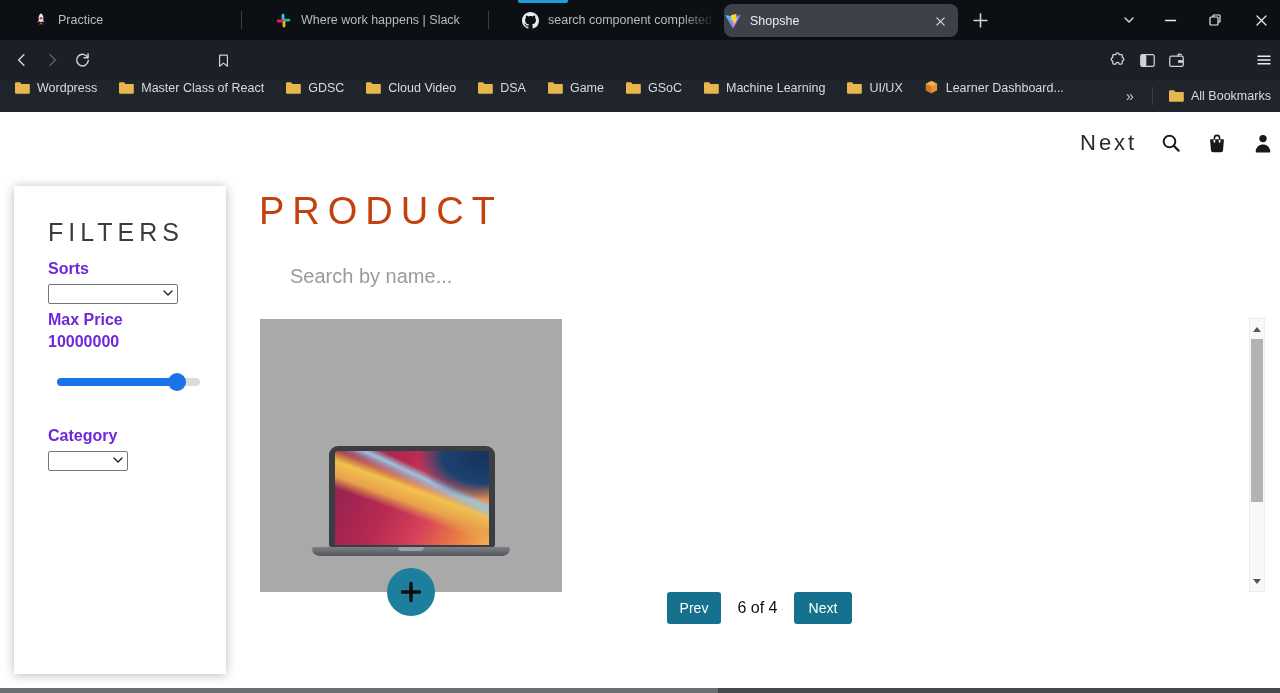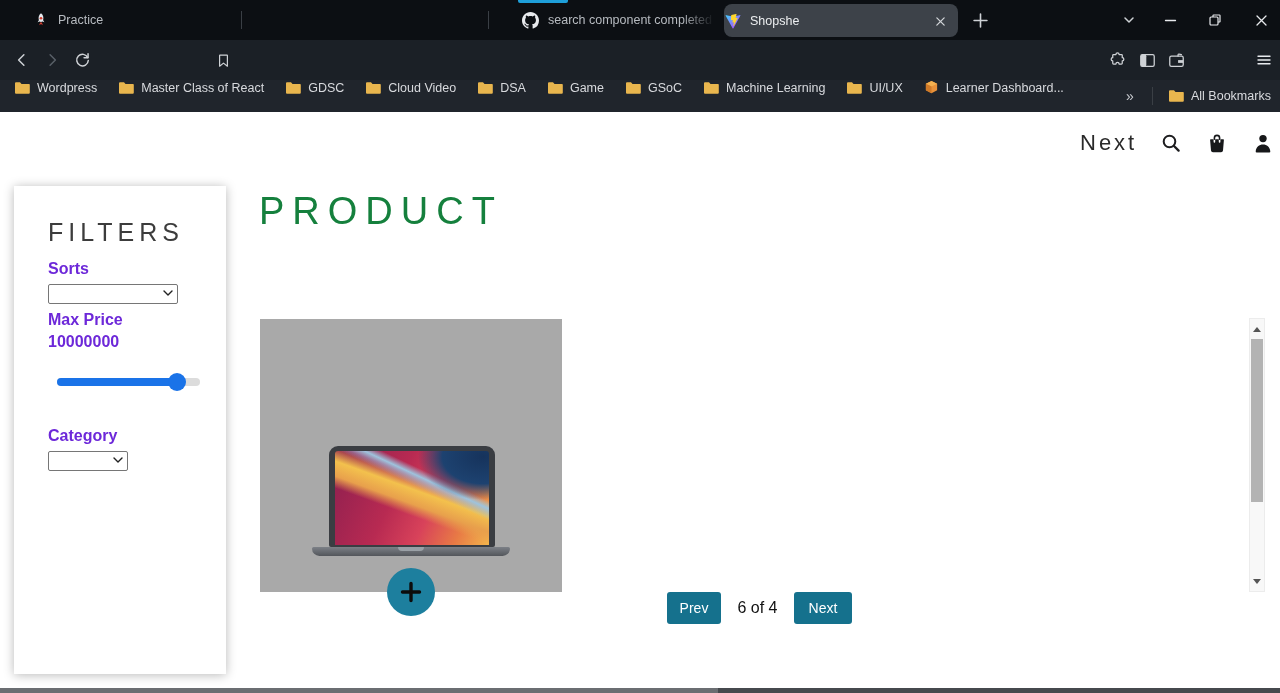--- a/index.html
+++ b/index.html
@@ -63,21 +63,21 @@
   .fselect-wrap { position:absolute; left:34px; }
   .w-sorts { top:97px; width:130px; } .w-cat { top:264px; width:80px; }
   .fselect { width:100%; height:20px; appearance:none; -webkit-appearance:none; border:1px solid #767676; border-radius:2px; background:#fff; font-family:"Liberation Sans",sans-serif; font-size:13.5px; color:#111; padding:0 18px 16px 4px; }
   .fchev { position:absolute; right:5px; top:7px; pointer-events:none; }
   .slider { position:absolute; left:43px; top:263px; width:143px; height:18px; cursor:pointer; }
   .sl-track { position:absolute; left:0; top:5px; width:143px; height:8px; background:#dcdcdc; border-radius:4px; }
   .sl-fill { position:absolute; left:0; top:5px; width:120px; height:8px; background:#1a73e8; border-radius:4px; }
   .sl-thumb { position:absolute; left:111px; top:0; width:18px; height:18px; background:#1a73e8; border-radius:50%; }
   .slider { top:187px; }
 
-  .prod-title { position:absolute; left:259px; top:78px; font-size:38px; font-weight:300; letter-spacing:8px; color:#15803d; }
+  .prod-title { position:absolute; left:259px; top:78px; font-size:38px; font-weight:300; letter-spacing:8px; color:#c2410c; }
   .search-input { position:absolute; left:290px; top:148px; width:370px; height:32px; border:none; outline:none; font-family:"Liberation Sans",sans-serif; font-size:20px; color:#333; background:transparent; }
   .search-input::placeholder { color:#9a9a9a; }
 
   .product-card { position:absolute; left:260px; top:207px; width:302px; height:273px; background:#a9a9a9; cursor:pointer; }
   .mac-screen { position:absolute; left:69px; top:127px; width:166px; height:101px; background:#3a3d42; border-radius:9px 9px 2px 2px; padding:5px 6px 2px 6px; }
   .mac-wall { width:100%; height:100%; border-radius:3px 3px 0 0;
       background:
         radial-gradient(ellipse 90px 60px at 96% 6%, #16335c 0%, #1d4270 45%, rgba(29,66,112,0) 72%),
         linear-gradient(205deg, rgba(158,195,221,0) 30%, #9ec3dd 35%, rgba(158,195,221,0) 42%),
         linear-gradient(200deg, rgba(243,193,77,0) 34%, #f3c14d 44%, #e8a04c 54%, rgba(232,160,76,0) 62%),
@@ -117,20 +117,31 @@
         <svg width="16" height="16" viewBox="0 0 24 24">
             <path d="M12 2c3.2 2.2 4.3 6.2 3.2 10.4l1.9 3-3-1c-1.2 1-3 1-4.2 0l-3 1 1.9-3C7.7 8.2 8.8 4.2 12 2z" fill="#e5e9ee"></path>
             <circle cx="12" cy="9.4" r="2" fill="#d23f31"></circle>
             <path d="M10.6 15.6l-1.2 4.4 2.6-2.1 2.6 2.1-1.2-4.4z" fill="#d23f31"></path>
           </svg>
       </span>
       <span class="tab-title">Practice</span>
     </div>
     <div class="tabsep sep1"></div>
 
+    <div class="tab tab2">
+      <span class="favicon">
+        <svg width="15" height="15" viewBox="0 0 24 24">
+            <rect x="9" y="1" width="4.5" height="10.5" rx="2.25" fill="#36C5F0"></rect>
+            <rect x="12.5" y="9" width="10.5" height="4.5" rx="2.25" fill="#2EB67D"></rect>
+            <rect x="10.5" y="12.5" width="4.5" height="10.5" rx="2.25" fill="#ECB22E"></rect>
+            <rect x="1" y="10.5" width="10.5" height="4.5" rx="2.25" fill="#E01E5A"></rect>
+          </svg>
+      </span>
+      <span class="tab-title">Where work happens | Slack</span>
+    </div>
     <div class="tabsep sep2"></div>
 
     <div class="tab tab3">
       <span class="favicon">
         <svg width="17" height="17" viewBox="0 0 16 16">
             <path fill-rule="evenodd" fill="#e8eaed" d="M8 0C3.58 0 0 3.58 0 8c0 3.54 2.29 6.53 5.47 7.59.4.07.55-.17.55-.38 0-.19-.01-.82-.01-1.49-2.01.37-2.53-.49-2.69-.94-.09-.23-.48-.94-.82-1.13-.28-.15-.68-.52-.01-.53.63-.01 1.08.58 1.23.82.72 1.21 1.87.87 2.33.66.07-.52.28-.87.51-1.07-1.78-.2-3.64-.89-3.64-3.95 0-.87.31-1.59.82-2.15-.08-.2-.36-1.02.08-2.12 0 0 .67-.21 2.2.82.64-.18 1.32-.27 2-.27s1.36.09 2 .27c1.53-1.04 2.2-.82 2.2-.82.44 1.1.16 1.92.08 2.12.51.56.82 1.27.82 2.15 0 3.07-1.87 3.75-3.65 3.95.29.25.54.73.54 1.48 0 1.07-.01 1.93-.01 2.2 0 .21.15.46.55.38A8.01 8.01 0 0 0 16 8c0-4.42-3.58-8-8-8z"></path>
           </svg>
       </span>
       <span class="tab-title">search component completed · univ</span>
       <span class="fade"></span>
@@ -413,20 +424,21 @@
           </select>
           <svg class="fchev" width="10" height="6" viewBox="0 0 10 6">
               <path d="M1 1l4 4 4-4" stroke="#222" stroke-width="1.4" fill="none" stroke-linecap="round" stroke-linejoin="round"></path>
             </svg>
         </div>
       </div>
     </aside>
 
     <h1 class="prod-title">PRODUCT</h1>
 
+    <input class="search-input" type="text" placeholder="Search by name..." style="">
 
     <div class="product-card">
       <div class="mac-screen">
         <div class="mac-wall"></div>
       </div>
       <div class="mac-base">
         <div class="mac-notch"></div>
       </div>
       <button class="add-btn">
         <svg width="24" height="24" viewBox="0 0 24 24">

